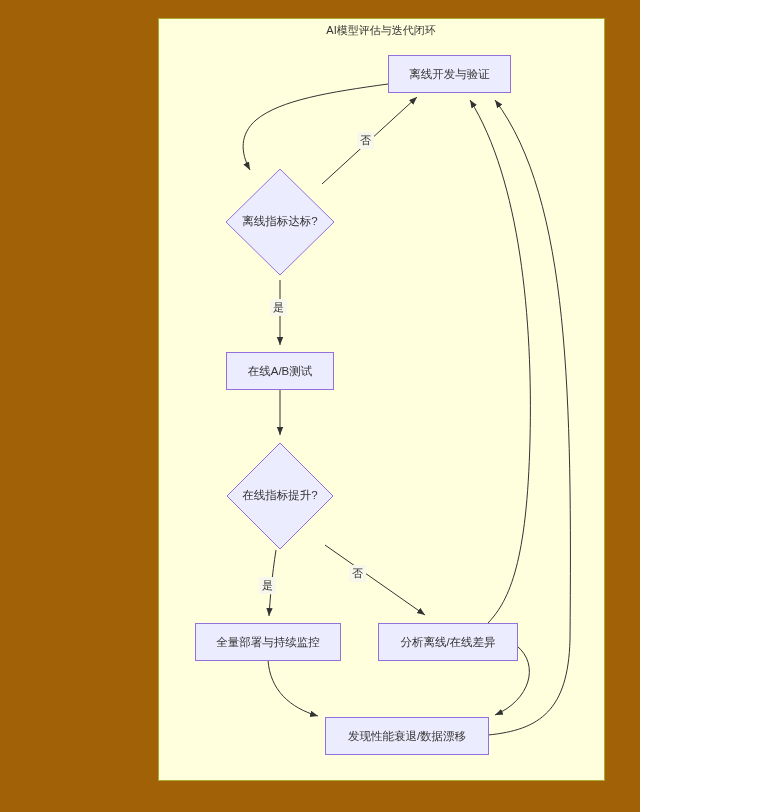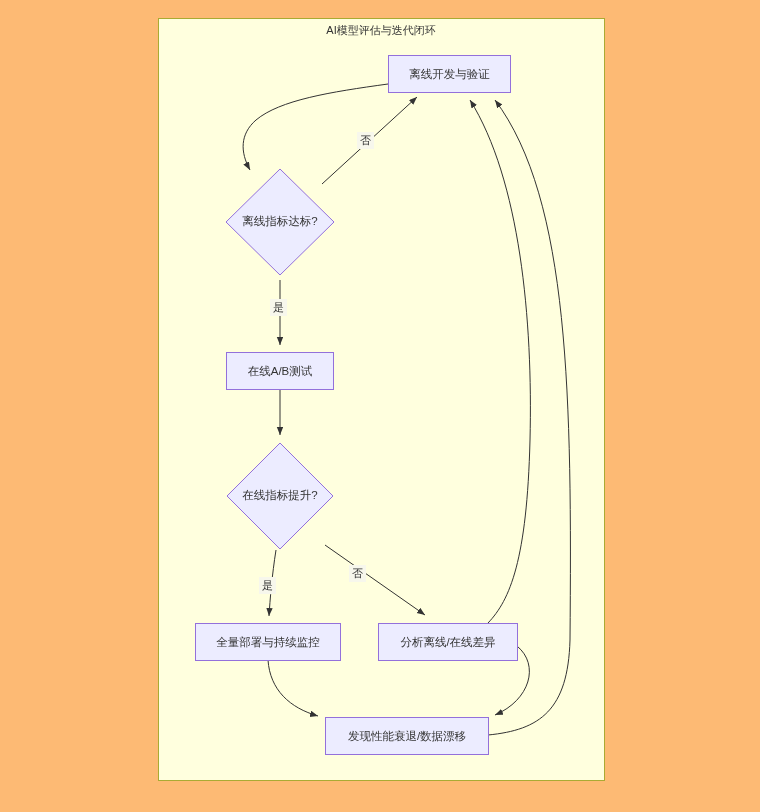--- a/index.html
+++ b/index.html
@@ -5,23 +5,23 @@
   * { box-sizing: border-box; }
   html, body {
     margin: 0; padding: 0;
     width: 760px; height: 812px;
     background: #ffffff;
     font-family: "Liberation Sans", "DejaVu Sans", sans-serif;
     overflow: hidden;
   }
   #diagram-root {
     position: relative;
-    width: 760px;
+    width: 640px;
     height: 812px;
-    background: #fdba74;
+    background: #a16207;
   }
   svg#flow { position: absolute; left: 0; top: 0; width: 760px; height: 812px; }
 
   .subgraph-rect {
     fill: #ffffde;
     stroke: #aaaa33;
     stroke-width: 1;
   }
   .subgraph-title {
     font-size: 11px;

